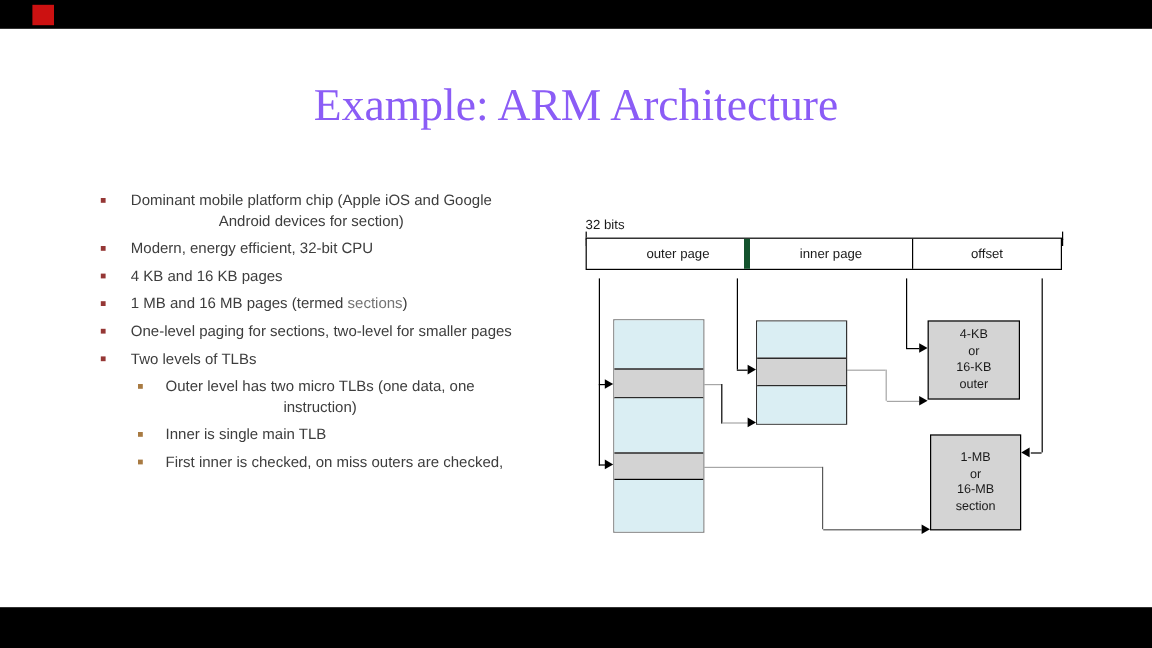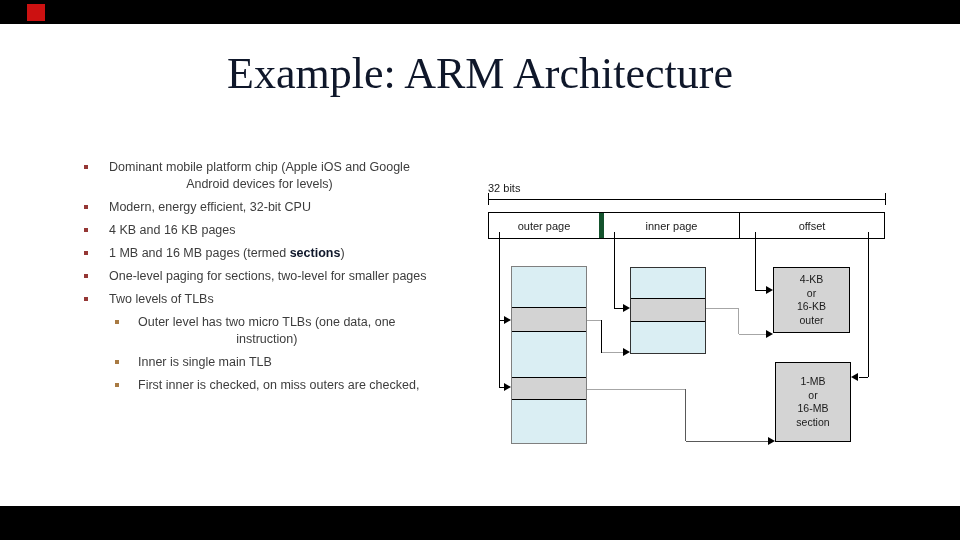--- a/index.html
+++ b/index.html
@@ -6,49 +6,49 @@
   .stage{position:relative;width:960px;height:540px;background:#ffffff;overflow:hidden;
          font-family:"Liberation Sans",sans-serif;}
 
   
   .bar{position:absolute;left:0;width:960px;background:#000;}
   .bar.top{top:0;height:24px;}
   .bar.bottom{top:506px;height:34px;}
   .accent{position:absolute;left:27px;top:4px;width:18px;height:17px;background:#cc1111;}
 
   
-  .title{position:absolute;left:0;right:0;top:48px;margin:0;text-align:center;
-         font-family:"Liberation Serif",serif;font-weight:400;font-size:44px;color:#0f172a;}
+  .title{position:absolute;left:0;right:0;top:66px;margin:0;text-align:center;
+         font-family:"Liberation Serif",serif;font-weight:400;font-size:38px;color:#8b5cf6;}
 
   
   .bullets{position:absolute;left:84px;top:159px;width:400px;}
   .b{display:flex;margin-bottom:6px;font-size:12.5px;line-height:17px;color:#3d3d3d;text-align:center;}
   .b .mk{flex:0 0 auto;width:4px;height:4px;margin-top:6px;}
   .mk1{background:#953735;}
   .mk2{background:#a87a42;}
   .b.l1 .mk{margin-right:21px;}
   .b.l2{margin-left:31px;}
   .b.l2 .mk{margin-right:19px;}
   .bt{max-width:365px;}
-  .em{color:#0f172a;font-weight:bold;}
+  .em{color:#737373;font-weight:normal;}
 
   
   .dg{position:absolute;inset:0;}
   .ln{position:absolute;background:#000;}
   .ln.gy{background:#a6a6a6;}
   .ln.dk{background:#595959;}
   .ar-r{position:absolute;width:0;height:0;border-left:7px solid #000;
         border-top:4px solid transparent;border-bottom:4px solid transparent;}
   .ar-l{position:absolute;width:0;height:0;border-right:7px solid #000;
         border-top:4px solid transparent;border-bottom:4px solid transparent;}
 
   .bits-label{position:absolute;left:488px;top:182px;width:398px;text-align:left;
               font-size:11px;color:#1a1a1a;}
-  .addr-box{position:absolute;left:488px;top:212px;width:397px;height:27px;box-sizing:border-box;
-            border:1px solid #000;background:#fff;display:flex;}
+  .addr-box{position:absolute;left:488px;top:198px;width:397px;height:27px;box-sizing:border-box;
+            border:1px solid #000;background:#fff;display:flex;padding-left:21px;}
   .addr-cell{box-sizing:border-box;height:100%;display:flex;align-items:center;justify-content:center;
              font-size:11px;color:#1a1a1a;}
   .addr-cell.c1{width:110px;}
   .addr-cell.c2{width:140px;border-left:5px solid #14532d;}
   .addr-cell.c3{flex:1;border-left:1px solid #000;text-align:center;}
 
   .ptable{position:absolute;box-sizing:border-box;border:1px solid #7f7f7f;}
   .ptable.inner-t{border-color:#333;}
   .row{box-sizing:border-box;width:100%;}
   .row.cy{background:#daeef3;}
@@ -69,21 +69,21 @@
   <div class="bar bottom"></div>
 
   <h1 class="title">Example: ARM Architecture</h1>
 
   <div class="bullets">
 
     <div class="b l1">
       <span class="mk mk1"></span>
       <div class="bt">
         <div>Dominant mobile platform chip (Apple iOS and Google</div>
-        <div>Android devices for levels)</div>
+        <div>Android devices for section)</div>
       </div>
     </div>
 
     <div class="b l1">
       <span class="mk mk1"></span>
       <div class="bt">Modern, energy efficient, 32-bit CPU</div>
     </div>
 
     <div class="b l1">
       <span class="mk mk1"></span>

